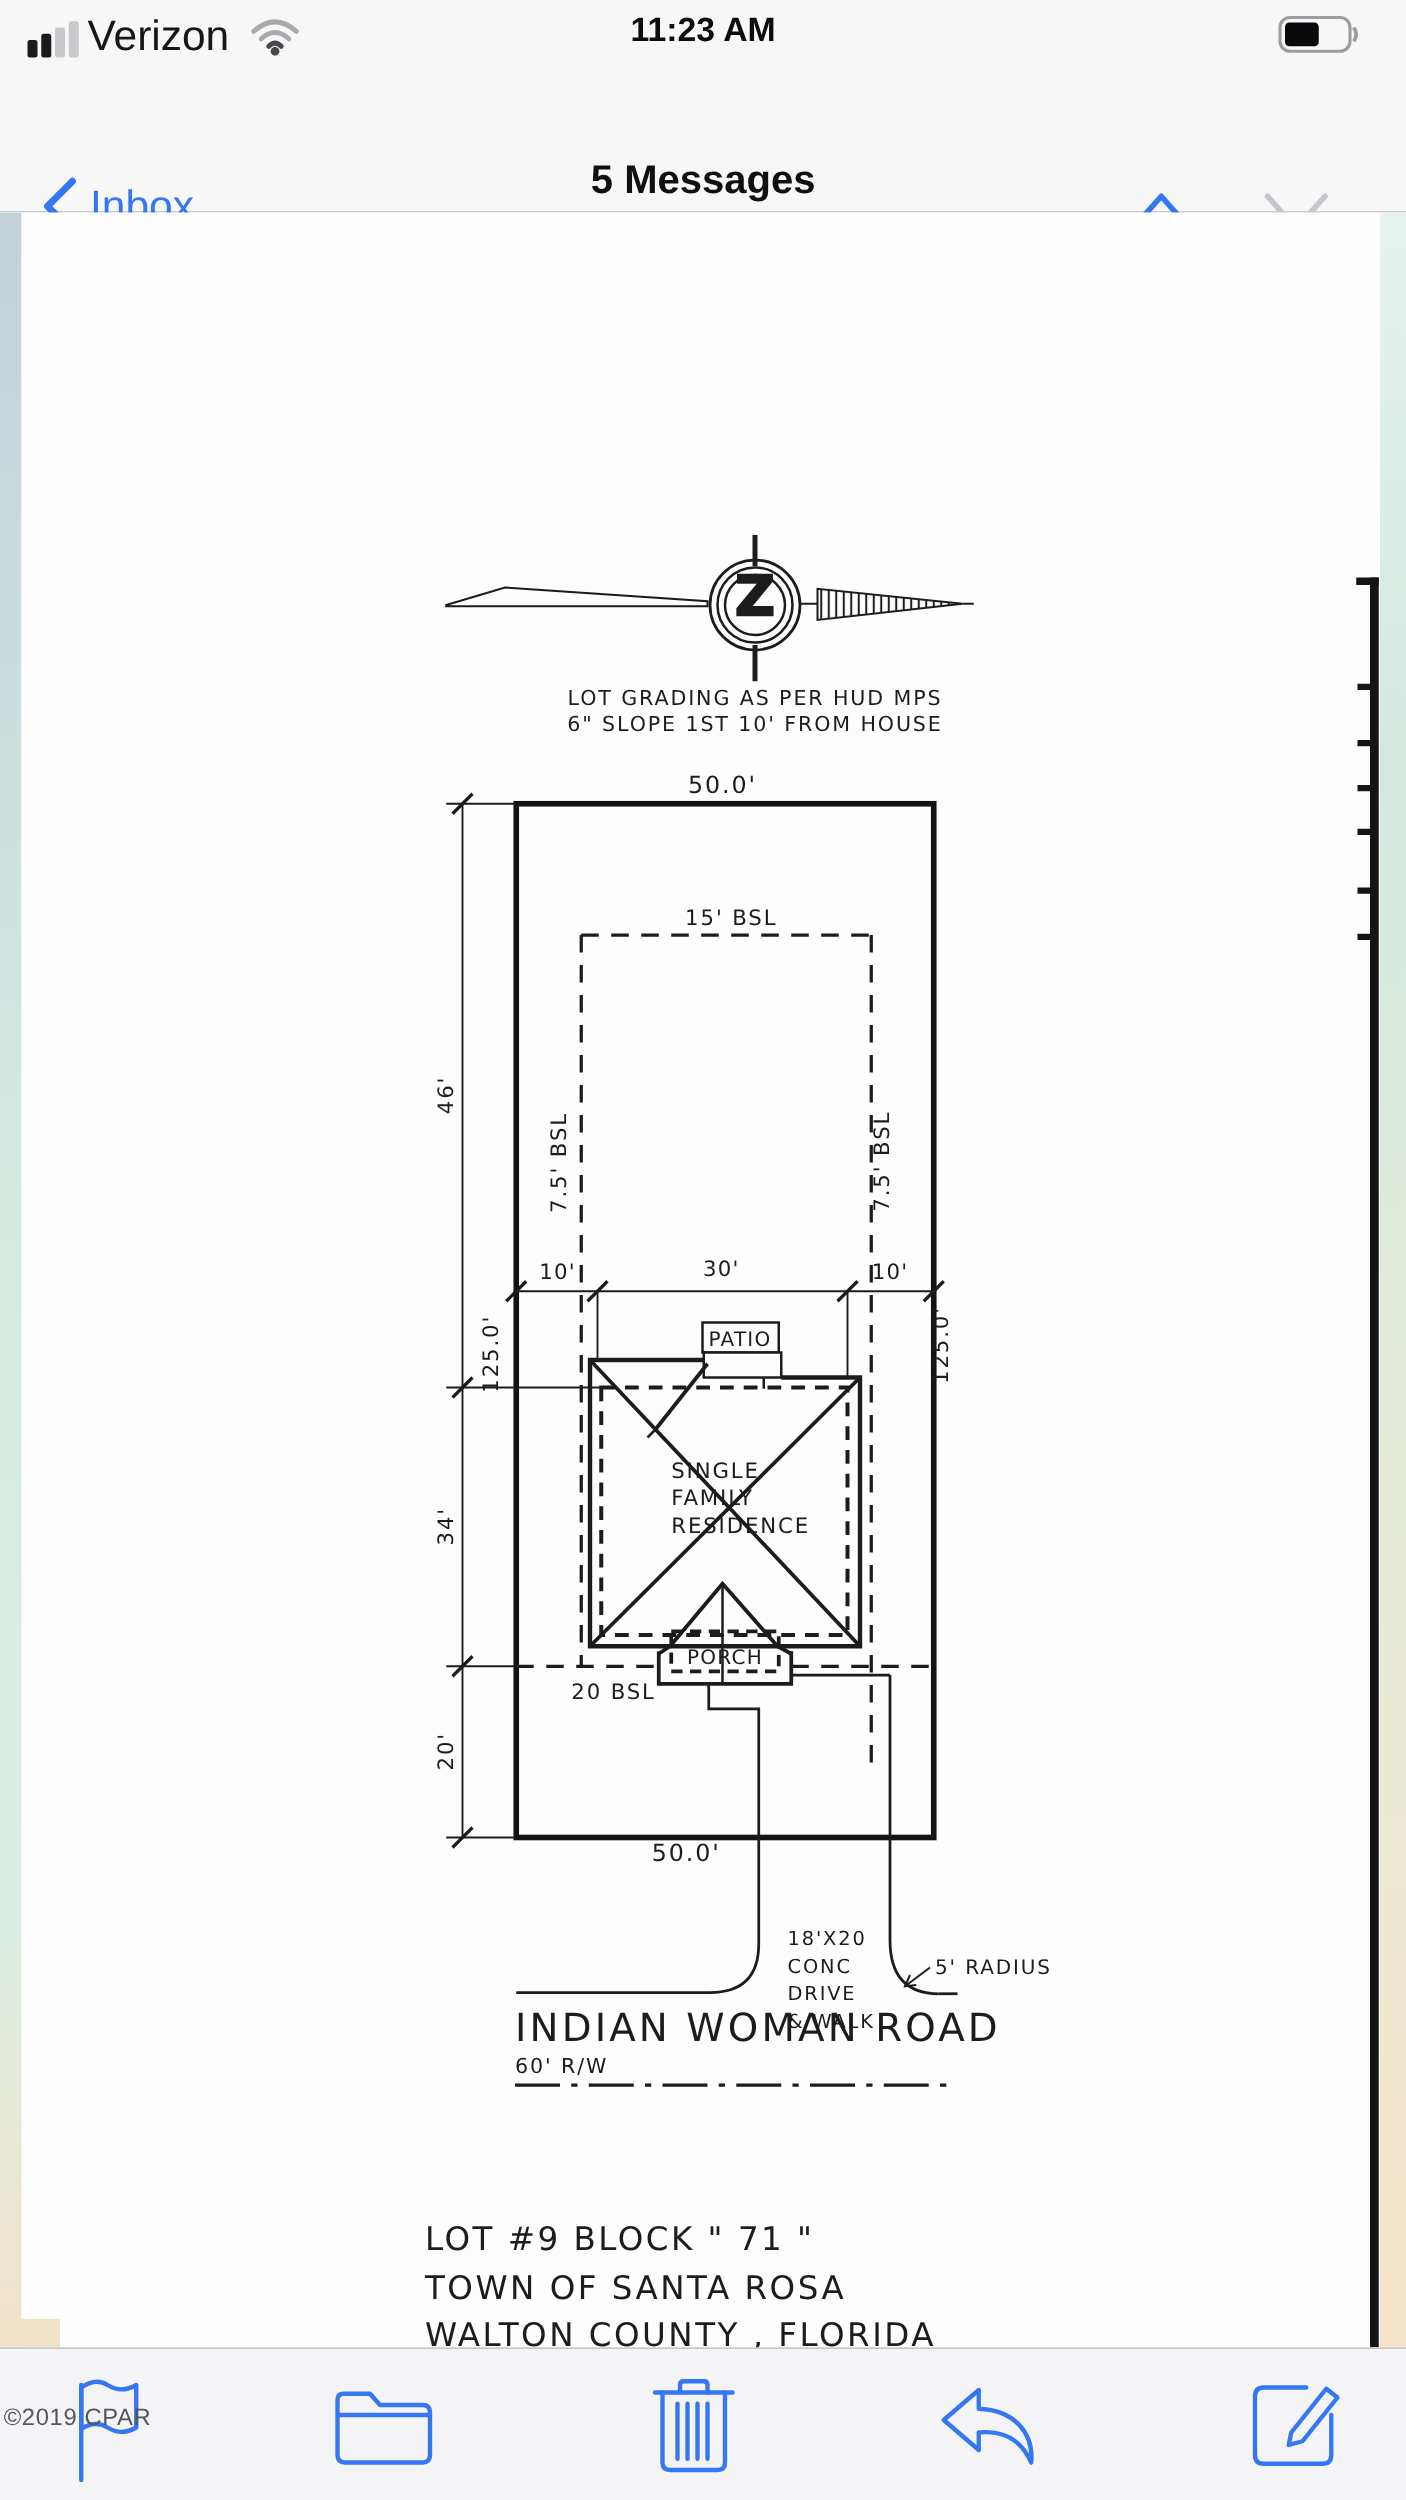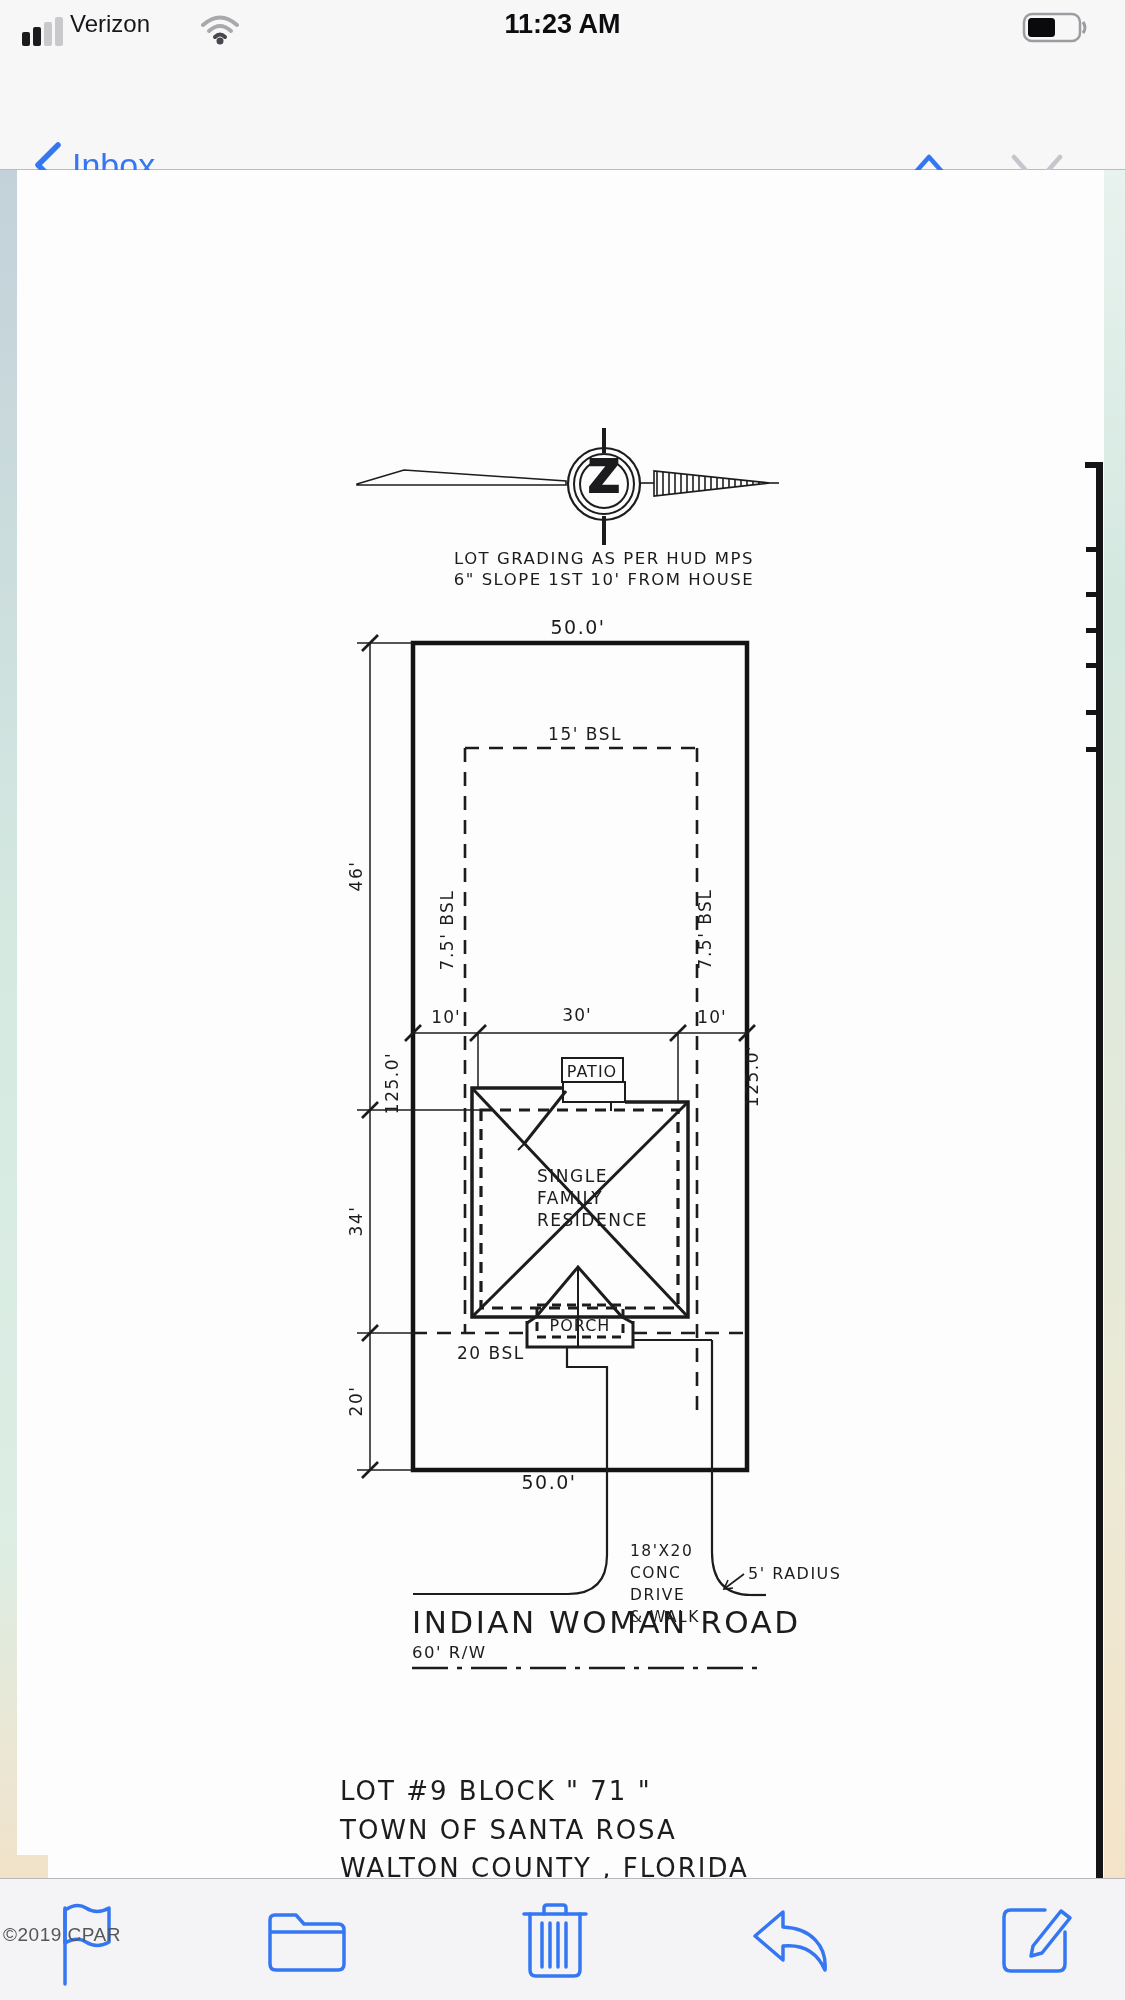--- a/index.html
+++ b/index.html
@@ -1,20 +1,20 @@
 <!DOCTYPE html>
 <html><head>
 <meta charset="utf-8">
 <style>
   html,body{margin:0;padding:0;width:1125px;height:2000px;overflow:hidden;
     font-family:"Liberation Sans",sans-serif;background:#fefefe;}
   .statusbar{position:absolute;left:0;top:0;width:1125px;height:55px;background:#f7f7f8;}
   .navbar{position:absolute;left:0;top:55px;width:1125px;height:115px;background:#f7f7f8;
     border-bottom:1px solid #bcbcbe;box-sizing:border-box;}
-  .carrier{position:absolute;left:70px;top:10px;font-size:24px;color:#17171a;}
+  .carrier{position:absolute;left:70px;top:10px;font-size:34px;color:#17171a;}
   .time{position:absolute;left:0;top:9px;width:1125px;text-align:center;font-size:27px;font-weight:bold;color:#0d0d0f;}
   .back{position:absolute;left:30px;top:85px;display:flex;align-items:center;cursor:pointer;}
   .back-label{font-size:34px;color:#3577f2;margin-left:8px;}
   .navtitle{position:absolute;left:0;top:70px;width:1125px;text-align:center;font-size:32px;font-weight:bold;color:#101012;}
   .navsub{position:absolute;left:0;top:122px;width:1125px;text-align:center;font-size:24px;color:#17171a;}
   .navchev{position:absolute;top:0;left:0;}
   .photo{position:absolute;left:0;top:170px;width:1125px;height:1708px;background:#fdfdfd;}
   .toolbar{position:absolute;left:0;top:1878px;width:1125px;height:122px;background:#f4f4f6;
     border-top:1px solid #b8b8ba;box-sizing:border-box;}
   .tool{position:absolute;top:1898px;width:90px;height:90px;display:flex;align-items:flex-start;justify-content:center;cursor:pointer;}
@@ -47,20 +47,21 @@
   </svg>
 </div>
 
 <div class="navbar">
   <div class="back">
     <svg width="34" height="50">
       <polyline points="28,5 8,25 28,45" fill="none" stroke="#3577f2" stroke-width="5.5" stroke-linecap="round" stroke-linejoin="round"></polyline>
     </svg>
     <span class="back-label">Inbox</span>
   </div>
+  <div class="navtitle">5 Messages</div>
   <div class="navsub">LOT 9 BLOCK " 71 "</div>
   <svg class="navchev" style="left:898px;top:95px" width="62" height="40">
     <polyline points="8,33 31,7 54,33" fill="none" stroke="#3577f2" stroke-width="4.5" stroke-linecap="round" stroke-linejoin="round"></polyline>
   </svg>
   <svg class="navchev" style="left:1006px;top:95px" width="62" height="40">
     <polyline points="8,7 31,33 54,7" fill="none" stroke="#c3c7cc" stroke-width="4.5" stroke-linecap="round" stroke-linejoin="round"></polyline>
   </svg>
 </div>
 
 <div class="photo">

